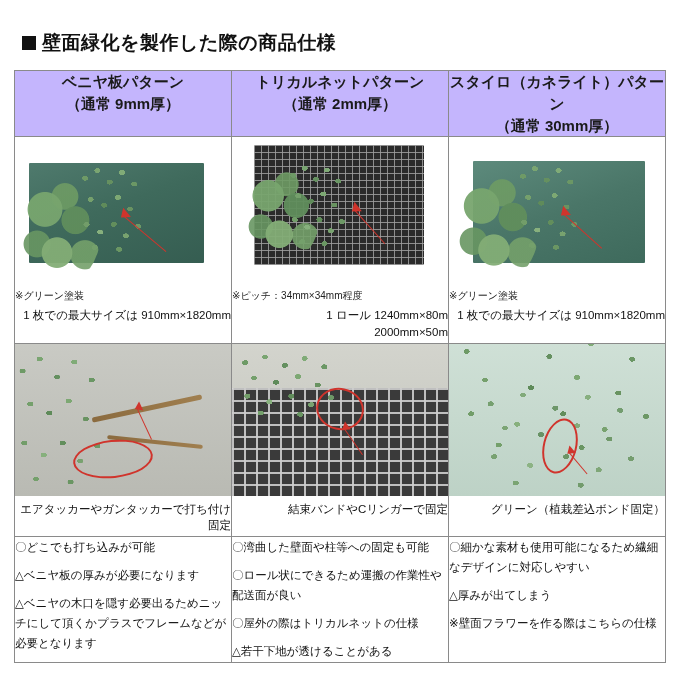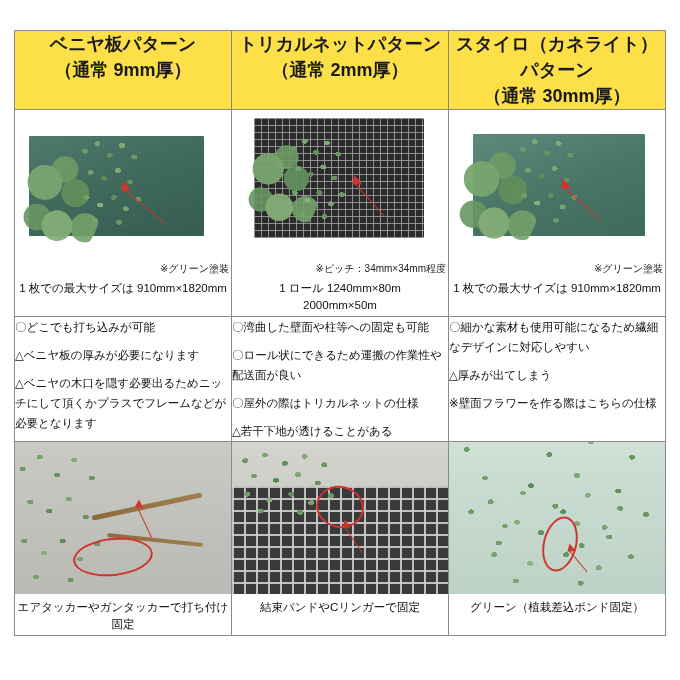--- a/index.html
+++ b/index.html
@@ -36,48 +36,47 @@
     border:1px solid #8a8a8a;
   }
   table.spec td{
     border:1px solid #8a8a8a;
     vertical-align:top;
     padding:0;
   }
   .col{width:33.33%;}
   
   .hdr{
-    background:#fde047;
+    background:#c4b5fd;
     text-align:center;
     padding:8px 4px 9px 4px;
     line-height:1.45;
-    font-size:18px;
+    font-size:15px;
     font-weight:bold;
     color:#1a1a1a;
   }
   .hdr .l2{display:block;font-weight:bold;}
   
   .photo-cell{padding:8px 8px 6px 8px;}
   .photo{
     position:relative;
     width:100%;
     height:150px;
     overflow:hidden;
     background:#ffffff;
   }
   .cap-note{
     font-size:10px;
     color:#222;
-    text-align:right;
     margin:2px 2px 0 0;
     line-height:1.3;
   }
   .cap-main{
     font-size:11.5px;
-    text-align:center;
+    text-align:right;
     margin:5px 0 2px 0;
     line-height:1.45;
     color:#111;
   }
   .photo2{
     position:relative;
     width:100%;
     height:152px;
     overflow:hidden;
   }
@@ -161,20 +160,24 @@
     position:absolute;
     border:2px solid #d0342c;
     border-radius:50%;
   }
 </style>
 </head>
 <body>
 
 <div class="page">
 
+  <div class="title-row">
+    <span class="title-mark"></span>
+    <span class="title-text">壁面緑化を製作した際の商品仕様</span>
+  </div>
 
   <table class="spec">
     <colgroup>
         <col class="col">
         <col class="col">
         <col class="col">
       </colgroup>
     <tbody>
 
     <tr>
@@ -233,39 +236,20 @@
           <div class="fern" style="left:66px;top:22px;width:66px;height:96px;"></div>
           <div class="arrow-line" style="left:114px;top:76px;width:52px;transform:rotate(42deg);"></div>
           <div style="position:absolute;left:109px;top:72px;width:0;height:0;border-left:6px solid transparent;border-right:6px solid transparent;border-bottom:8px solid #d0342c;transform:rotate(-130deg);"></div>
         </div>
         <div class="cap-note">※グリーン塗装</div>
         <div class="cap-main">1 枚での最大サイズは 910mm×1820mm</div>
       </td>
     </tr>
 
     <tr>
-      <td class="bul">
-        <p>〇どこでも打ち込みが可能</p>
-        <p>△ベニヤ板の厚みが必要になります</p>
-        <p>△ベニヤの木口を隠す必要出るためニッチにして頂くかプラスでフレームなどが必要となります</p>
-      </td>
-      <td class="bul">
-        <p>〇湾曲した壁面や柱等への固定も可能</p>
-        <p>〇ロール状にできるため運搬の作業性や配送面が良い</p>
-        <p>〇屋外の際はトリカルネットの仕様</p>
-        <p>△若干下地が透けることがある</p>
-      </td>
-      <td class="bul">
-        <p>〇細かな素材も使用可能になるため繊細なデザインに対応しやすい</p>
-        <p>△厚みが出てしまう</p>
-        <p>※壁面フラワーを作る際はこちらの仕様</p>
-      </td>
-    </tr>
-
-    <tr>
 
       <td class="photo-cell">
         <div class="photo2">
           <div class="bg-fill floor-grey"></div>
           <div class="fern" style="left:-4px;top:0px;width:96px;height:150px;"></div>
           <div class="stick" style="left:76px;top:62px;width:112px;height:5px;transform:rotate(-12deg);"></div>
           <div class="stick" style="left:92px;top:96px;width:96px;height:4px;transform:rotate(6deg);"></div>
           <div class="ellipse-mark" style="left:58px;top:96px;width:76px;height:34px;transform:rotate(-6deg);"></div>
           <div class="arrow-line" style="left:122px;top:64px;width:34px;transform:rotate(65deg);"></div>
           <div style="position:absolute;left:118px;top:60px;width:0;height:0;border-left:5px solid transparent;border-right:5px solid transparent;border-bottom:7px solid #d0342c;transform:rotate(-115deg);"></div>
@@ -293,15 +277,34 @@
           <div class="fern" style="left:-10px;top:-16px;width:230px;height:130px;"></div>
           <div class="fern" style="left:20px;top:40px;width:180px;height:110px;opacity:.9;"></div>
           <div class="ellipse-mark" style="left:94px;top:74px;width:30px;height:52px;transform:rotate(14deg);"></div>
           <div class="arrow-line" style="left:120px;top:108px;width:28px;transform:rotate(50deg);"></div>
           <div style="position:absolute;left:116px;top:104px;width:0;height:0;border-left:5px solid transparent;border-right:5px solid transparent;border-bottom:7px solid #d0342c;transform:rotate(-130deg);"></div>
         </div>
         <div class="cap-main">グリーン（植栽差込ボンド固定）</div>
       </td>
     </tr>
 
+    <tr>
+      <td class="bul">
+        <p>〇どこでも打ち込みが可能</p>
+        <p>△ベニヤ板の厚みが必要になります</p>
+        <p>△ベニヤの木口を隠す必要出るためニッチにして頂くかプラスでフレームなどが必要となります</p>
+      </td>
+      <td class="bul">
+        <p>〇湾曲した壁面や柱等への固定も可能</p>
+        <p>〇ロール状にできるため運搬の作業性や配送面が良い</p>
+        <p>〇屋外の際はトリカルネットの仕様</p>
+        <p>△若干下地が透けることがある</p>
+      </td>
+      <td class="bul">
+        <p>〇細かな素材も使用可能になるため繊細なデザインに対応しやすい</p>
+        <p>△厚みが出てしまう</p>
+        <p>※壁面フラワーを作る際はこちらの仕様</p>
+      </td>
+    </tr>
+
     </tbody>
   </table>
 </div>
 
 </body></html>

